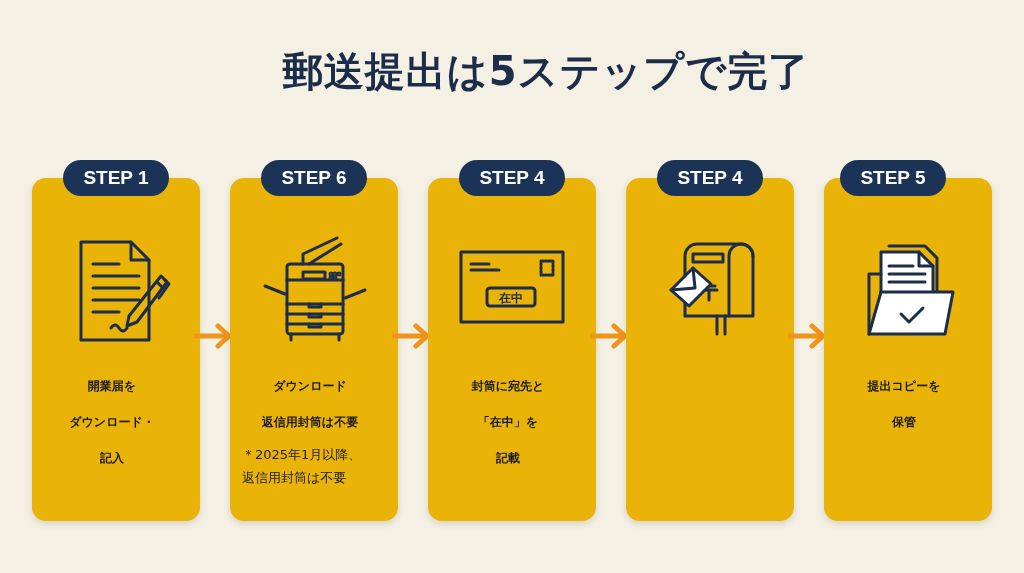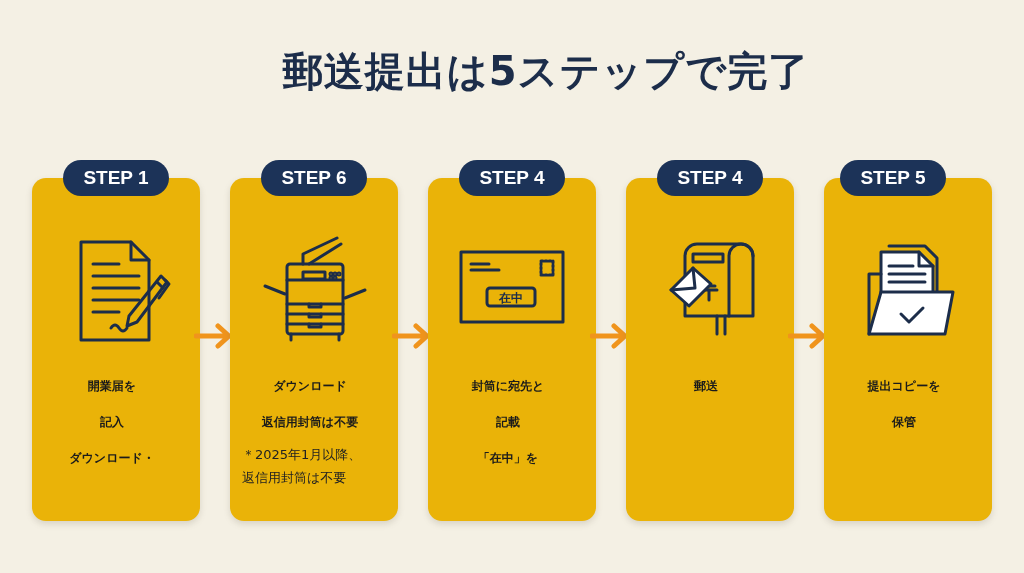--- a/index.html
+++ b/index.html
@@ -30,22 +30,22 @@
       <line x1="32" y1="66" x2="78" y2="66"></line>
       <line x1="32" y1="78" x2="58" y2="78"></line>
       <path d="M50 94 q4 -6 8 0 q4 6 8 0"></path>
       <path d="M100 42 l6 6 -30 40 -10 4 2 -10 z"></path>
       <line x1="96" y1="48" x2="102" y2="54"></line>
       <path d="M104 46 l4 4 -10 14"></path>
     </svg>
   </div>
   <div class="label">
     <div>開業届を</div>
+    <div>ダウンロード・</div>
     <div>記入</div>
-    <div>ダウンロード・</div>
   </div>
 </div>
 
 <svg class="arrow" style="left:194px" viewBox="0 0 40 30">
   <path d="M2 15 H34 M24 5 L35 15 L24 25" fill="none" stroke="#f0941c" stroke-width="5" stroke-linecap="round" stroke-linejoin="round"></path>
 </svg>
 
 <div class="badge" style="left:261px">STEP 6</div>
 <div class="card" style="left:230px">
   <div class="icon">
@@ -93,22 +93,22 @@
       <rect x="4" y="18" width="102" height="70"></rect>
       <line x1="14" y1="30" x2="32" y2="30"></line>
       <line x1="14" y1="36" x2="42" y2="36"></line>
       <rect x="84" y="27" width="12" height="14" stroke-dasharray="2 2"></rect>
       <rect x="30" y="54" width="48" height="18" rx="3"></rect>
       <text x="54" y="68" text-anchor="middle" font-size="12" fill="#1c2d4a" stroke="none" font-weight="bold" font-family="DejaVu Sans, sans-serif">在中</text>
     </svg>
   </div>
   <div class="label">
     <div>封筒に宛先と</div>
+    <div>「在中」を</div>
     <div>記載</div>
-    <div>「在中」を</div>
   </div>
 </div>
 
 <svg class="arrow" style="left:590px" viewBox="0 0 40 30">
   <path d="M2 15 H34 M24 5 L35 15 L24 25" fill="none" stroke="#f0941c" stroke-width="5" stroke-linecap="round" stroke-linejoin="round"></path>
 </svg>
 
 <div class="badge" style="left:657px">STEP 4</div>
 <div class="card" style="left:626px">
   <div class="icon">
@@ -119,21 +119,20 @@
       <line x1="48" y1="52" x2="60" y2="52"></line>
       <line x1="46" y1="56" x2="62" y2="56"></line>
       <line x1="54" y1="56" x2="54" y2="66"></line>
       <line x1="62" y1="82" x2="62" y2="100"></line>
       <line x1="70" y1="82" x2="70" y2="100"></line>
       <path d="M16 56 L38 34 L56 50 L34 72 Z" fill="#fff"></path>
       <path d="M16 56 L40 54 L38 34"></path>
     </svg>
   </div>
   <div class="label">
-    <div>郵送</div>
   </div>
 </div>
 
 <svg class="arrow" style="left:788px" viewBox="0 0 40 30">
   <path d="M2 15 H34 M24 5 L35 15 L24 25" fill="none" stroke="#f0941c" stroke-width="5" stroke-linecap="round" stroke-linejoin="round"></path>
 </svg>
 
 <div class="badge" style="left:840px">STEP 5</div>
 <div class="card" style="left:824px">
   <div class="icon">

